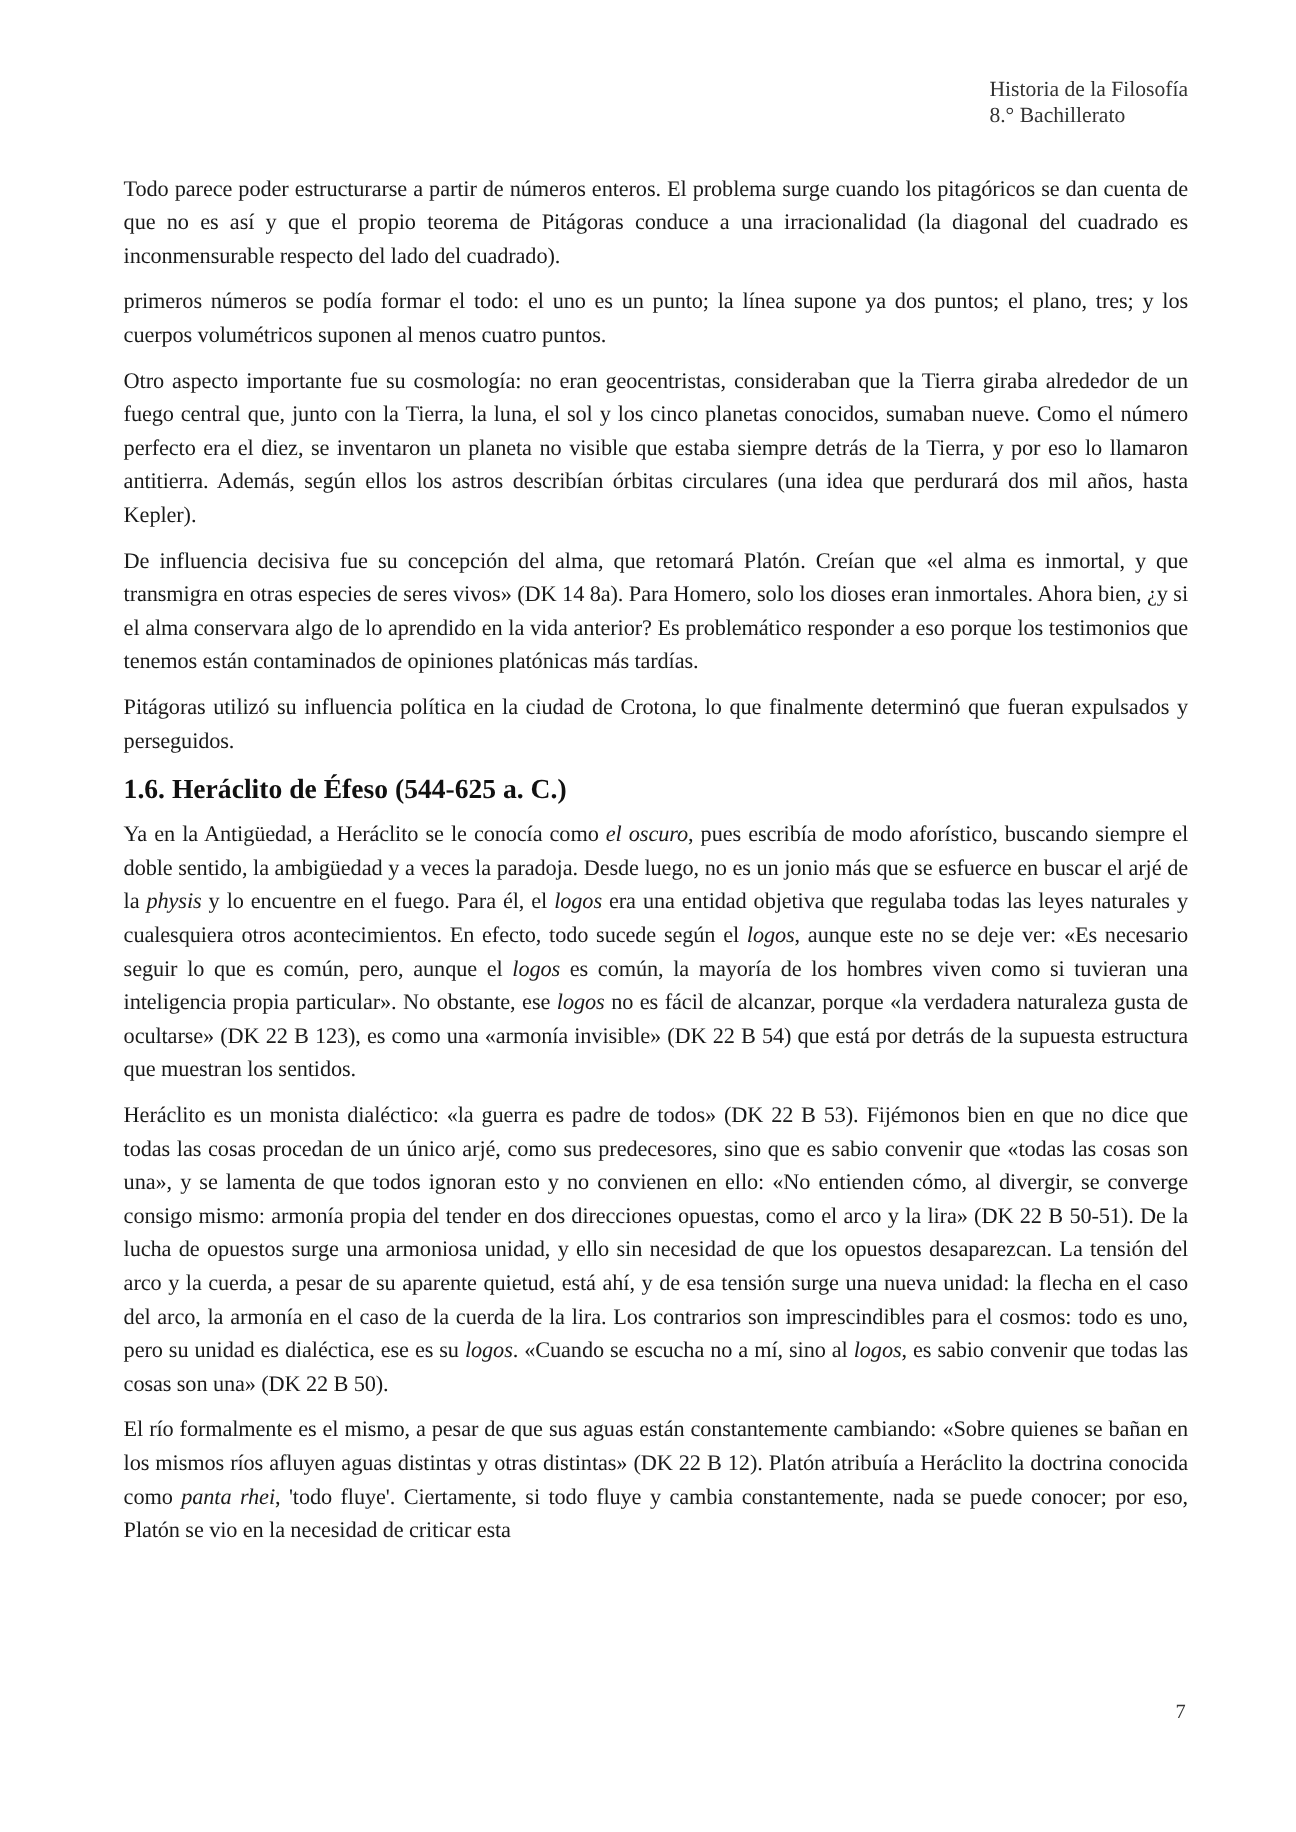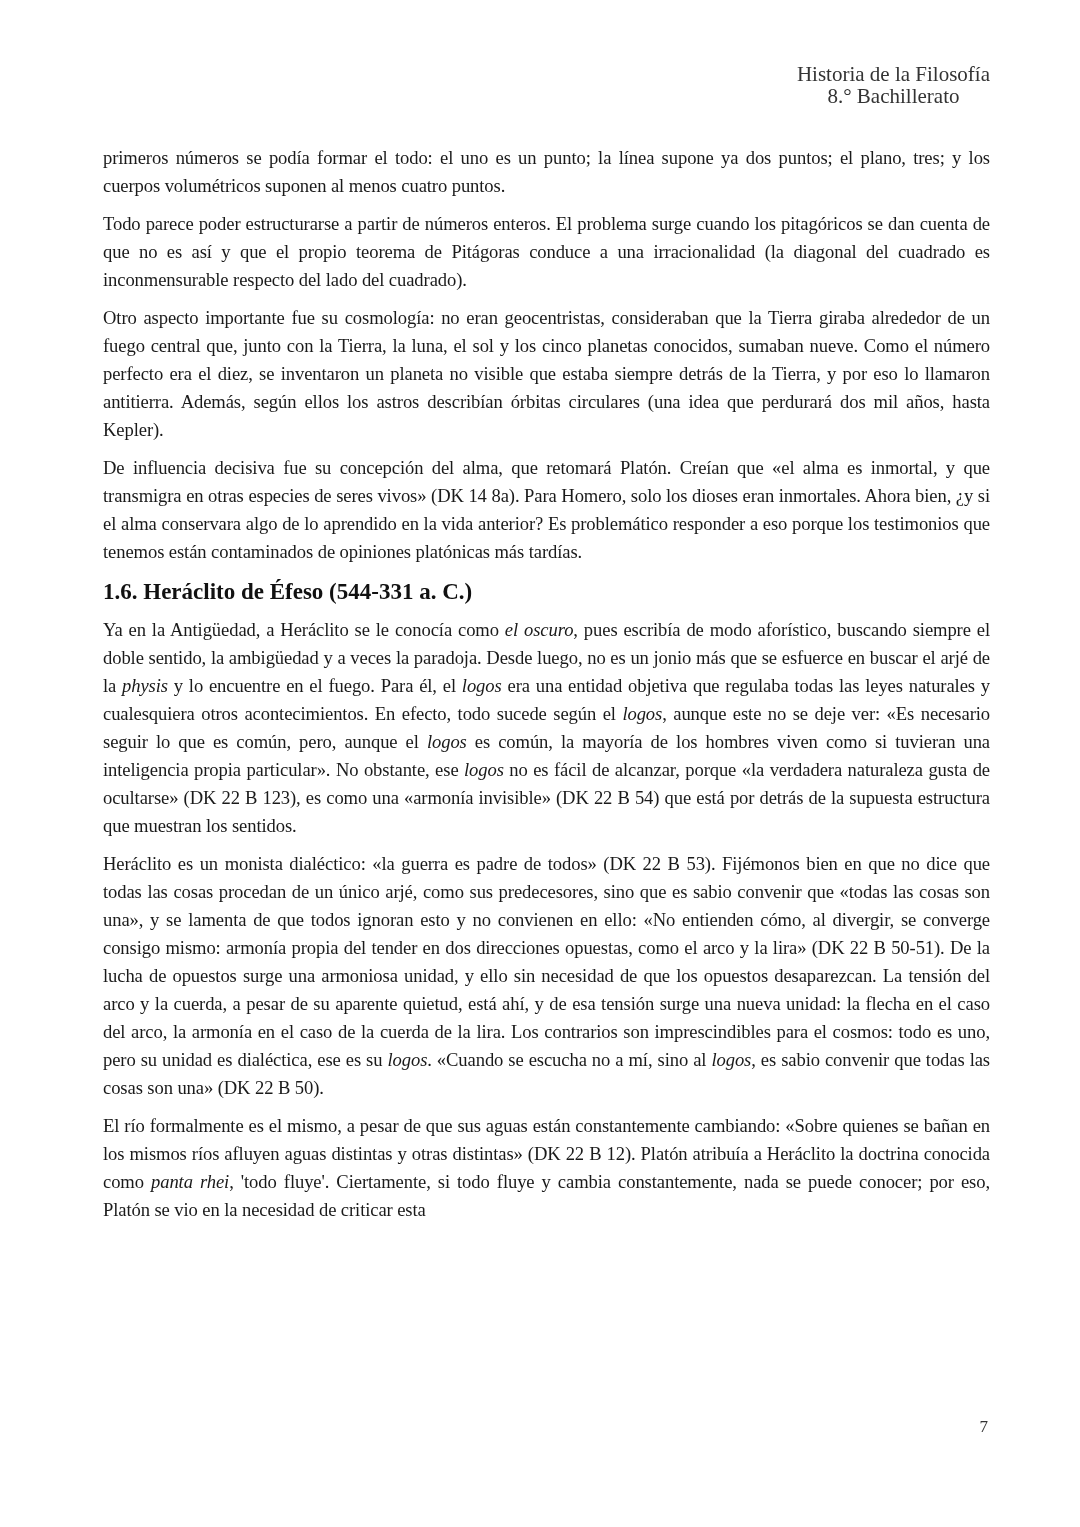--- a/index.html
+++ b/index.html
@@ -1,39 +1,40 @@
 <!DOCTYPE html>
 <html><head>
 <meta charset="utf-8">
 <style>
   html, body { margin: 0; padding: 0; background: #ffffff; }
   body { width: 1080px; height: 1527px; position: relative; overflow: hidden; font-family: "Liberation Serif", "DejaVu Serif", serif; color: #1a1a1a; }
-  .header { position: absolute; right: 90px; top: 63px; text-align: center; font-size: 21px; line-height: 22px; color: #333; }
+  .header { position: absolute; right: 90px; top: 63px; text-align: left; font-size: 18px; line-height: 22px; color: #333; }
   .content { position: absolute; left: 103px; top: 144px; width: 887px; }
   p { margin: 0 0 10px 0; font-size: 18.6px; line-height: 28px; text-align: justify; letter-spacing: -0.1px; }
   h2 { margin: 6px 0 8px 0; font-size: 23px; line-height: 32px; font-weight: bold; color: #111; }
   b { font-weight: normal; }
   .pagenum { position: absolute; right: 92px; top: 1417px; font-size: 17px; color: #333; }
 </style>
 </head>
 <body>
 
 <div class="header">
   <div>Historia de la Filosofía</div>
   <div>8.° Bachillerato</div>
 </div>
 
 <div class="content">
   <div id="intro-paragraphs">
+      <p>Todo parece poder estructurarse a partir de números enteros. El problema surge cuando los pitagóricos se dan cuenta de que no es así y que el propio teorema de Pitágoras conduce a una irracionalidad (la diagonal del cuadrado es inconmensurable respecto del lado del cuadrado).</p>
       <p>primeros números se podía formar el todo: el uno es un punto; la línea supone ya dos puntos; el plano, tres; y los cuerpos volumétricos suponen al menos cuatro puntos.</p>
-      <p>Todo parece poder estructurarse a partir de números enteros. El problema surge cuando los pitagóricos se dan cuenta de que no es así y que el propio teorema de Pitágoras conduce a una irracionalidad (la diagonal del cuadrado es inconmensurable respecto del lado del cuadrado).</p>
       <p>Otro aspecto importante fue su <b>cosmología</b>: no eran geocentristas, consideraban que la Tierra giraba alrededor de un fuego central que, junto con la Tierra, la luna, el sol y los cinco planetas conocidos, sumaban nueve. Como el número perfecto era el diez, se inventaron un planeta no visible que estaba siempre detrás de la Tierra, y por eso lo llamaron antitierra. Además, según ellos los astros describían órbitas circulares (una idea que perdurará dos mil años, hasta Kepler).</p>
       <p>De influencia decisiva fue su <b>concepción del alma</b>, que retomará <b>Platón</b>. Creían que «el alma es <b>inmortal</b>, y que transmigra en otras especies de seres vivos» (DK 14 8a). Para Homero, solo los dioses eran inmortales. Ahora bien, ¿y si el alma conservara algo de lo aprendido en la vida anterior? Es problemático responder a eso porque los testimonios que tenemos están contaminados de opiniones platónicas más tardías.</p>
+      <p>Pitágoras utilizó su influencia política en la ciudad de <b>Crotona</b>, lo que finalmente determinó que fueran expulsados y perseguidos.</p>
     </div>
-  <h2>1.6. Heráclito de Éfeso (544-331 a. C.)</h2>
+  <h2>1.6. Heráclito de Éfeso (544-625 a. C.)</h2>
   <div id="section-paragraphs">
       <p>Ya en la Antigüedad, a Heráclito se le conocía como <i>el oscuro</i>, pues escribía de modo aforístico, buscando siempre el doble sentido, la ambigüedad y a veces la paradoja. Desde luego, no es un jonio más que se esfuerce en buscar el arjé de la <i>physis</i> y lo encuentre en el fuego. Para él, el <b><i>logos</i></b> era una entidad objetiva que regulaba todas las leyes naturales y cualesquiera otros acontecimientos. En efecto, todo sucede según el <i>logos</i>, aunque este no se deje ver: «Es necesario seguir lo que es común, pero, aunque el <i>logos</i> es común, la mayoría de los hombres viven como si tuvieran una inteligencia propia particular». No obstante, ese <i>logos</i> no es fácil de alcanzar, porque «la verdadera naturaleza gusta de ocultarse» (DK 22 B 123), es como una «armonía invisible» (DK 22 B 54) que está por detrás de la supuesta estructura que muestran los sentidos.</p>
       <p>Heráclito es un <b>monista dialéctico</b>: «la <b>guerra</b> es padre de todos» (DK 22 B 53). Fijémonos bien en que no dice que todas las cosas procedan de un único arjé, como sus predecesores, sino que es sabio convenir que <b>«todas las cosas son una»</b>, y se lamenta de que todos ignoran esto y no convienen en ello: «No entienden cómo, al divergir, se converge consigo mismo: armonía propia del tender en dos direcciones opuestas, como el <b>arco</b> y la <b>lira</b>» (DK 22 B 50-51). De la lucha de opuestos surge una armoniosa unidad, y ello sin necesidad de que los opuestos desaparezcan. La tensión del arco y la cuerda, a pesar de su aparente quietud, está ahí, y de esa tensión surge una nueva unidad: la flecha en el caso del arco, la armonía en el caso de la cuerda de la lira. Los contrarios son imprescindibles para el cosmos: todo es uno, pero su unidad es dialéctica, ese es su <i>logos</i>. «Cuando se escucha no a mí, sino al <i>logos</i>, es sabio convenir que todas las cosas son una» (DK 22 B 50).</p>
       <p>El río formalmente es el mismo, a pesar de que sus aguas están constantemente cambiando: «Sobre quienes se bañan en los mismos ríos afluyen aguas distintas y otras distintas» (DK 22 B 12). Platón atribuía a Heráclito la doctrina conocida como <b><i>panta rhei</i></b>, 'todo fluye'. Ciertamente, si todo fluye y cambia constantemente, <b>nada se puede conocer</b>; por eso, Platón se vio en la necesidad de criticar esta</p>
     </div>
 </div>
 
 <div class="pagenum">7</div>
 
 </body></html>

